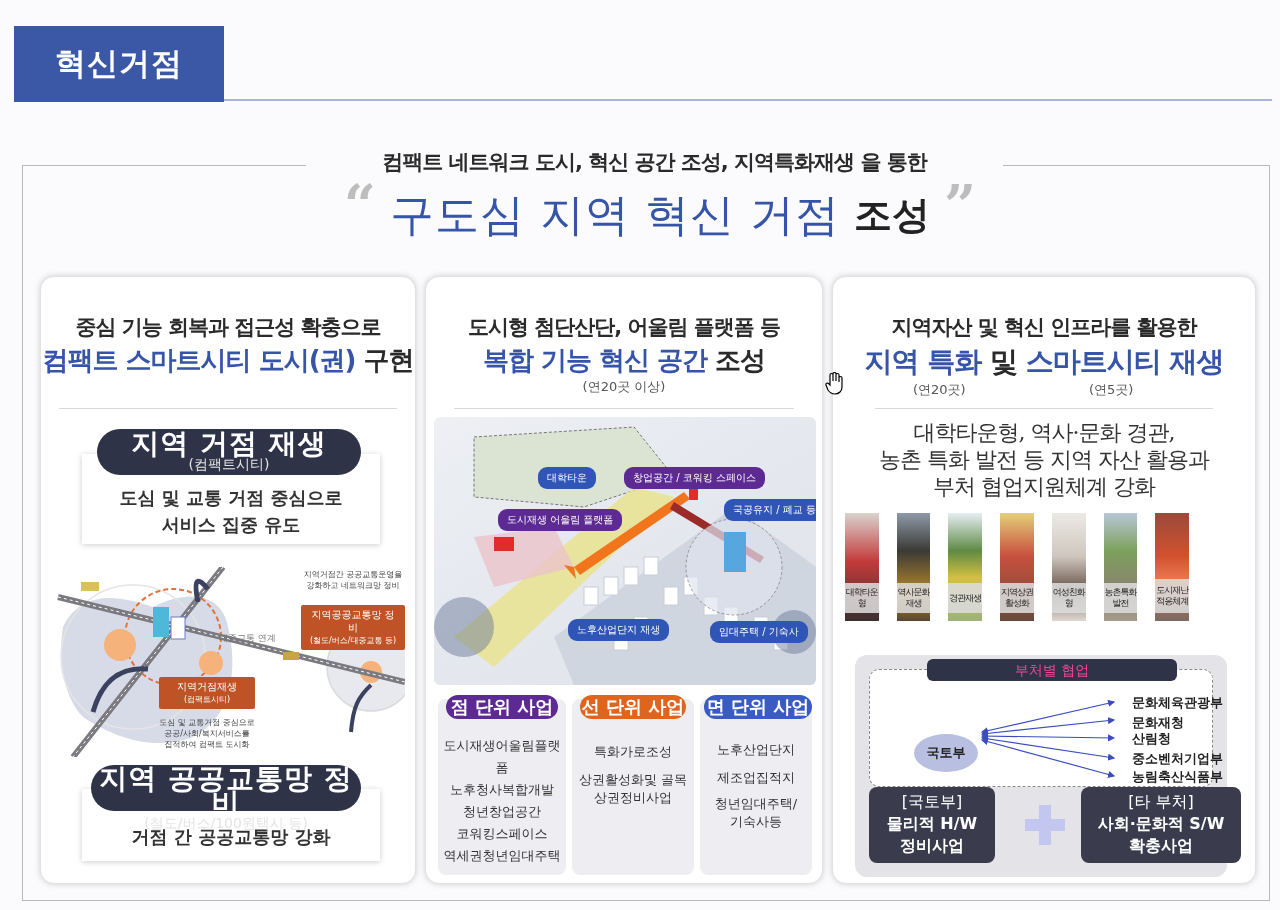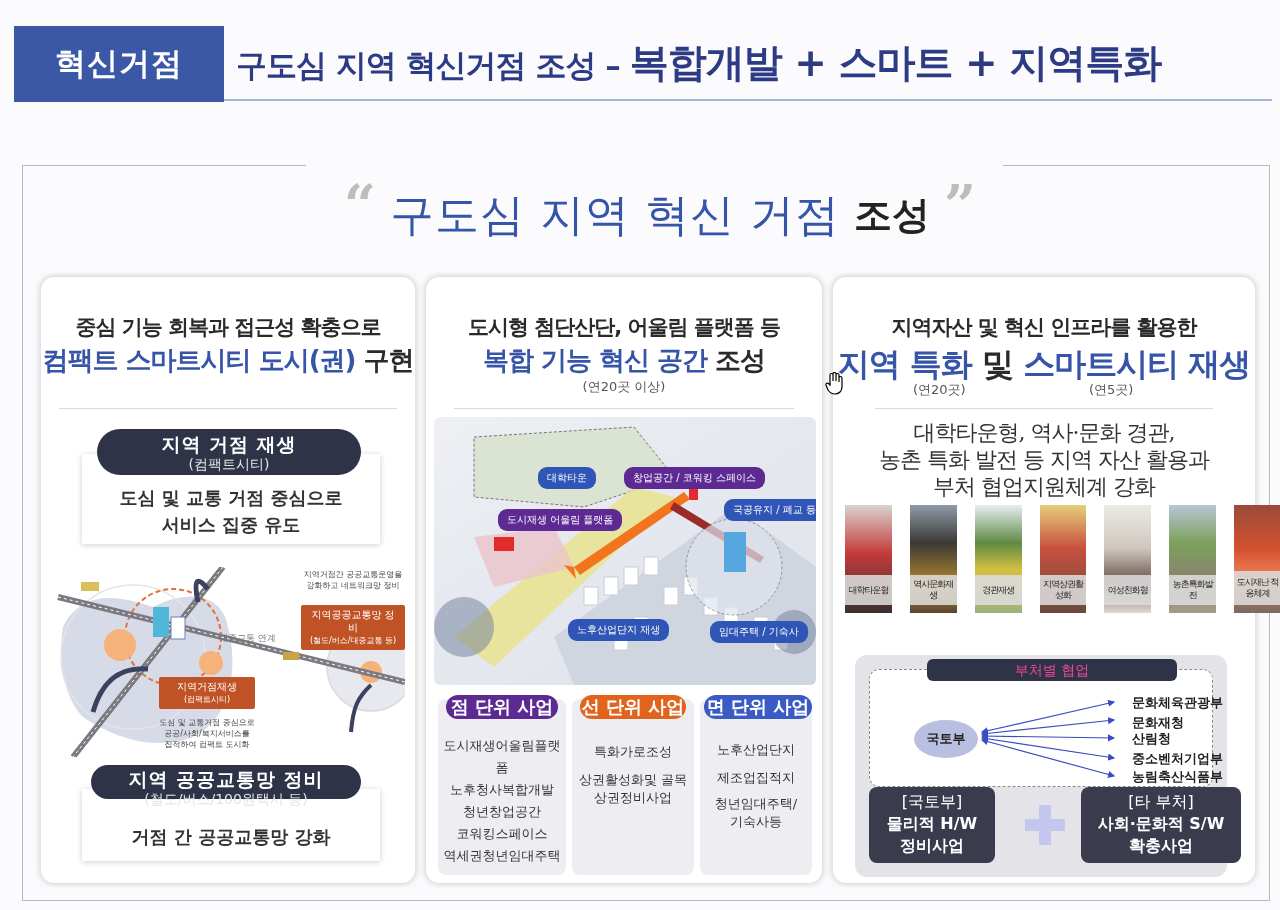--- a/index.html
+++ b/index.html
@@ -30,21 +30,21 @@
 .p3{left:832px;width:424px}
 .ptitle{position:absolute;left:0;right:0;text-align:center;font-weight:bold;white-space:nowrap}
 .ptitle .l1{font-size:21px;color:#2a2a2a;letter-spacing:-1px}
 .ptitle .l2{font-size:26px;color:#2a2a2a;letter-spacing:-1px;margin-top:2px}
 .ptitle .blue{color:#3654a8}
 .sep{position:absolute;height:1px;background:#d9d9d9}
 .note{font-size:13px;color:#555;font-weight:normal}
 
 
 .pill{position:absolute;background:#2e3348;color:#fff;border-radius:24px;text-align:center;font-weight:bold;z-index:2}
-.pill .main{font-size:19px;letter-spacing:1px;line-height:24px}
+.pill .main{font-size:28px;letter-spacing:1px;line-height:24px}
 .pill .small{font-size:14px;font-weight:normal;color:#e4e4e4;line-height:16px}
 .card{position:absolute;background:#fff;box-shadow:0 1px 6px rgba(0,0,0,.2);text-align:center;font-size:18px;font-weight:bold;color:#333;line-height:27px}
 
 
 .map{position:absolute;left:12px;top:290px;width:352px;height:190px}
 .obox{position:absolute;background:#c05326;color:#fff;font-size:10px;text-align:center;line-height:13px;padding:3px 6px;border-radius:2px}
 .tiny{position:absolute;font-size:8px;color:#444;text-align:center;line-height:11px}
 
 
 .cimg{position:absolute;left:8px;top:140px;width:382px;height:268px;border-radius:6px;overflow:hidden;background:linear-gradient(150deg,#eef0f4 0%,#e6e9ef 40%,#dfe3ea 100%)}
@@ -53,51 +53,48 @@
 .tag.b{background:#2f55b7}
 
 
 .ucol{position:absolute;top:422px;height:176px;background:#eeeef2;border-radius:8px}
 .uhead{position:absolute;top:-4px;left:8px;right:8px;height:24px;border-radius:12px;color:#fff;font-weight:bold;font-size:18px;text-align:center;line-height:24px}
 .ulist{position:absolute;top:36px;left:0;right:0;text-align:center;font-size:13px;color:#333;line-height:22px}
 .ulist div{margin-bottom:0}
 
 
 .desc{position:absolute;left:0;right:0;top:142px;text-align:center;font-size:22px;color:#333;line-height:27px;letter-spacing:-1px;font-family:"DejaVu Serif",serif}
-.photos{position:absolute;left:12px;top:228px;width:436px;height:108px;display:flex;gap:18px}
+.photos{position:absolute;left:12px;top:236px;width:344px;height:108px;display:flex;gap:18px}
 .ph{flex:1;position:relative;overflow:hidden}
 .ph .cap{position:absolute;left:0;right:0;bottom:8px;height:30px;background:rgba(220,220,220,.88);font-size:9px;color:#222;display:flex;align-items:center;justify-content:center;text-align:center;line-height:11px;letter-spacing:-1px}
 .collab{position:absolute;left:22px;top:378px;width:372px;height:222px;background:#e4e4e8;border-radius:12px}
 .collab-inner{position:absolute;left:14px;top:14px;width:344px;height:118px;border:1px dashed #888;border-radius:10px;background:#fff}
 .collab-head{position:absolute;left:72px;top:4px;width:250px;height:22px;background:#2e3348;color:#ec4899;border-radius:6px;text-align:center;font-weight:normal;font-size:14px;line-height:22px;z-index:2}
-.mol{position:absolute;left:44px;top:50px;width:64px;height:38px;border-radius:50%;background:#b9bfe0;text-align:center;line-height:38px;font-size:13px;font-weight:bold;color:#222}
+.mol{position:absolute;left:44px;top:64px;width:64px;height:38px;border-radius:50%;background:#b9bfe0;text-align:center;line-height:38px;font-size:13px;font-weight:bold;color:#222}
 .agency{position:absolute;left:262px;font-size:13px;font-weight:bold;color:#222;white-space:nowrap}
 .dbox{position:absolute;top:132px;height:76px;background:#3a3c4e;color:#fff;border-radius:8px;text-align:center;font-size:16px;font-weight:bold;line-height:22px;padding-top:4px}
 .dbox .br{font-weight:normal}
 .plus{position:absolute;left:170px;top:150px;width:40px;height:40px}
 .plus:before{content:"";position:absolute;left:14px;top:0;width:12px;height:40px;background:#c3c6ee}
 .plus:after{content:"";position:absolute;left:0;top:14px;width:40px;height:12px;background:#c3c6ee}
 
 .cursor{position:absolute;left:824px;top:372px;width:22px;height:24px}
 </style>
 </head>
 <body>
 
 <div class="page">
 
   <div class="hdr-badge">혁신거점</div>
-  <div class="hdr-title">
-    <span class="t1">구도심 지역 혁신거점 조성 –</span>
-    <span class="t2">복합개발 + 스마트 + 지역특화</span>
-  </div>
   <div class="hdr-line"></div>
 
   <div class="frame"></div>
   <div class="frame-top-l"></div>
   <div class="frame-top-r"></div>
+  <div class="sub">컴팩트 네트워크 도시, 혁신 공간 조성, 지역특화재생 을 통한</div>
   <div class="hero">
     <span class="q">“</span>
     <span class="blue">구도심 지역 혁신 거점</span>
     <span class="dark">조성</span>
     <span class="q">”</span>
   </div>
 
   <div class="panel p1">
     <div class="ptitle" style="top:36px">
       <div class="l1">중심 기능 회복과 접근성 확충으로</div>
@@ -149,21 +146,21 @@
         <div>지역거점재생</div>
         <div style="font-size:8px">(컴팩트시티)</div>
       </div>
       <div class="tiny" style="left:104px;top:150px;width:100px">
         <div>도심 및 교통거점 중심으로</div>
         <div>공공/사회/복지서비스를</div>
         <div>집적하여 컴팩트 도시화</div>
       </div>
     </div>
 
-    <div class="pill" style="left:50px;top:488px;width:270px;height:34px;padding-top:2px">
+    <div class="pill" style="left:50px;top:488px;width:270px;height:46px;padding-top:2px">
       <div class="main">지역 공공교통망 정비</div>
       <div class="small">(철도/버스/100원택시 등)</div>
     </div>
     <div class="card" style="left:41px;top:512px;width:298px;height:72px;padding-top:34px">
       <div>거점 간 공공교통망 강화</div>
     </div>
   </div>
 
   <div class="panel p2">
     <div class="ptitle" style="top:36px">
@@ -236,21 +233,21 @@
         <div style="margin-bottom:6px">제조업집적지</div>
         <div style="line-height:18px">청년임대주택/</div>
         <div style="line-height:18px">기숙사등</div>
       </div>
     </div>
   </div>
 
   <div class="panel p3">
     <div class="ptitle" style="top:36px">
       <div class="l1">지역자산 및 혁신 인프라를 활용한</div>
-      <div class="l2" style="font-size:32px">
+      <div class="l2" style="font-size:28px">
         <span class="blue">지역 특화</span>
         <span>및</span>
         <span class="blue">스마트시티 재생</span>
       </div>
     </div>
     <div class="note" style="position:absolute;left:80px;top:104px">(연20곳)</div>
     <div class="note" style="position:absolute;left:256px;top:104px">(연5곳)</div>
     <div class="sep" style="left:42px;right:42px;top:131px"></div>
     <div class="desc">
       <div>대학타운형, 역사·문화 경관,</div>

